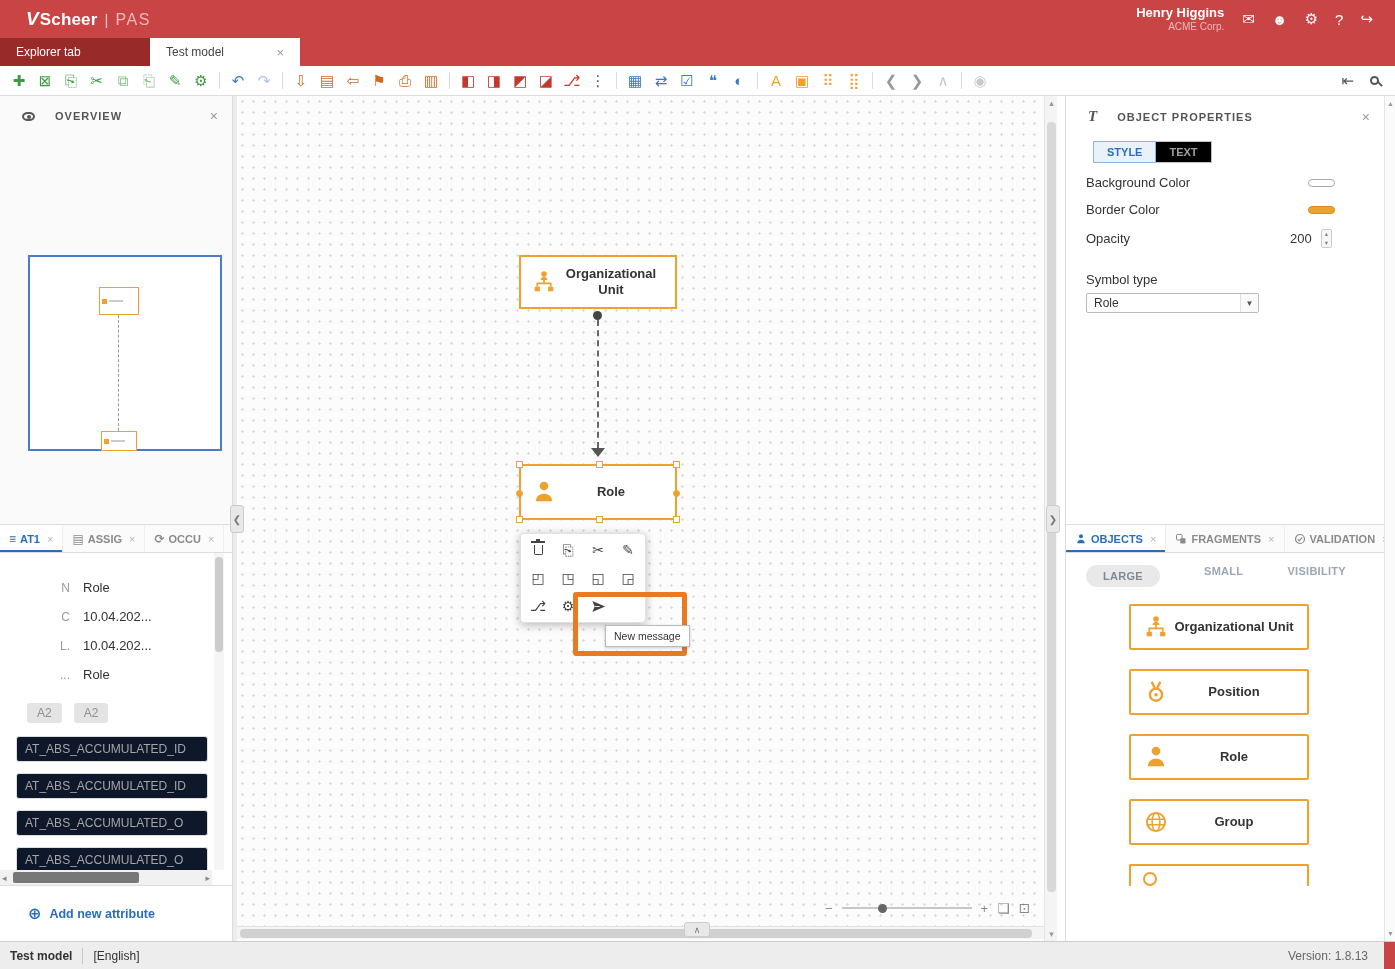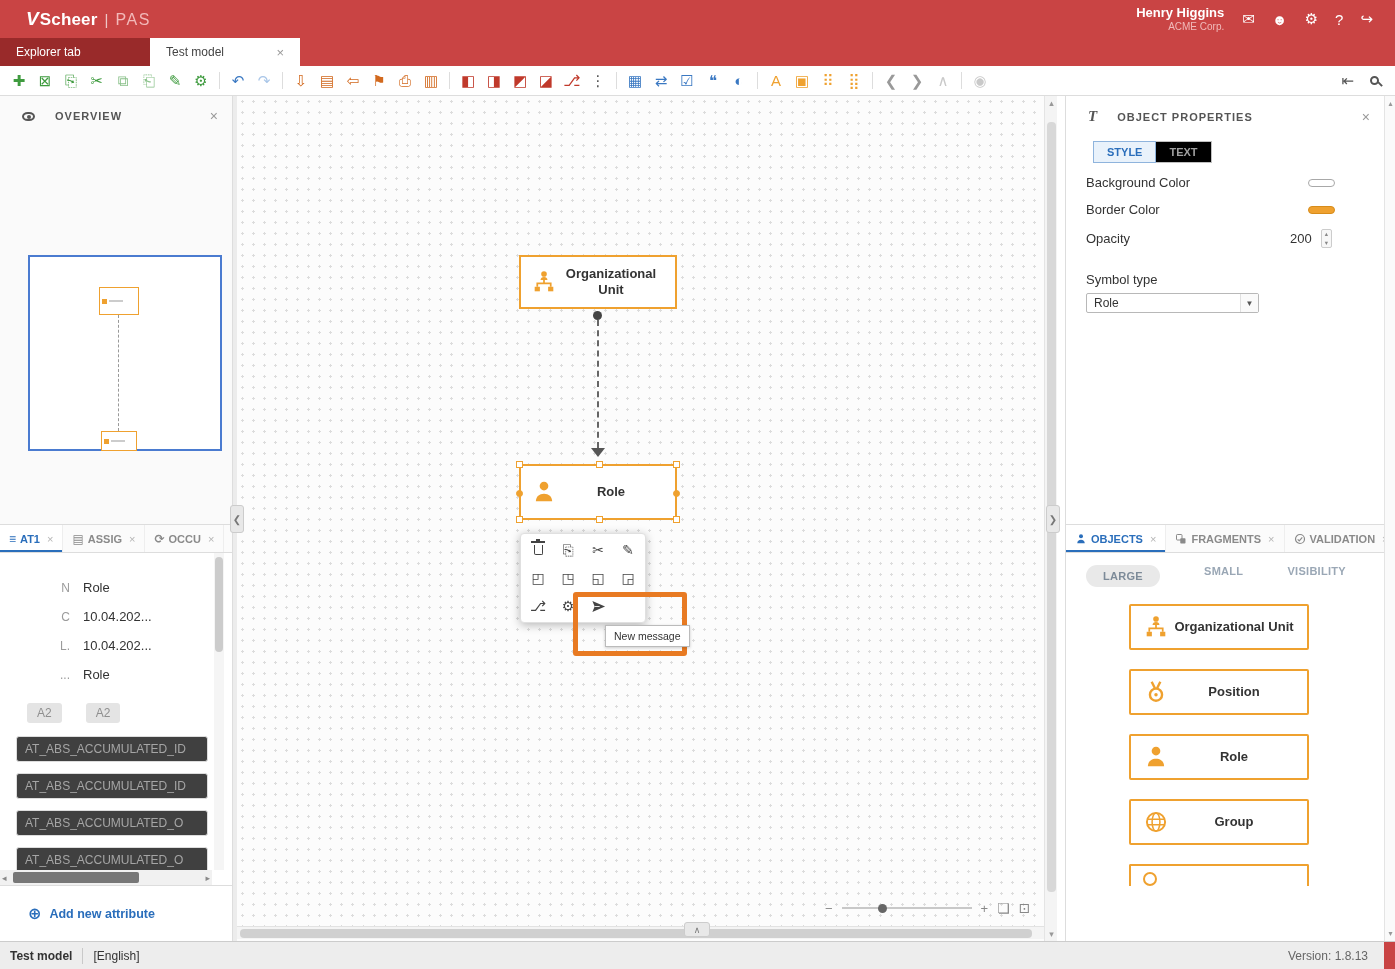--- a/index.html
+++ b/index.html
@@ -64,24 +64,24 @@
   #mini-node-1{left:69px;top:30px;width:40px;height:28px}
   #mini-node-2{left:71px;top:174px;width:36px;height:20px}
   #mini-dash{position:absolute;left:88px;top:58px;height:116px;border-left:1px dashed #999}
 
   
   #attr-panel{position:absolute;left:0;top:525px;width:233px;height:416px;background:#fff;border-right:1px solid #ddd}
   #attr-list{position:absolute;left:0;top:28px;width:212px;height:317px;overflow:hidden;padding-top:20px}
   .kv-row{display:flex;align-items:center;padding:7px 0;cursor:pointer}
   .kv-key{width:70px;text-align:right;color:#9b9b9b;font-size:12px;flex-shrink:0}
   .kv-val{margin-left:13px;color:#333;font-size:13px;white-space:nowrap;overflow:hidden}
-  #attr-badges{display:flex;gap:24px;margin:14px 0 0 27px}
+  #attr-badges{display:flex;gap:12px;margin:14px 0 0 27px}
   .badge{background:#e4e4e4;border-radius:3px;color:#8f8f8f;font-size:12px;padding:3px 10px;cursor:pointer}
   #attr-fields{margin:13px 4px 0 16px}
-  .field-pill{background:#404040;border:1px solid #ddd;border-radius:3px;color:#a5a5a5;font-size:12px;padding:5px 8px;margin-bottom:11px;white-space:nowrap;overflow:hidden;cursor:pointer}
+  .field-pill{background:#0f172a;border:1px solid #ddd;border-radius:3px;color:#a5a5a5;font-size:12px;padding:5px 8px;margin-bottom:11px;white-space:nowrap;overflow:hidden;cursor:pointer}
   #attr-vscroll{position:absolute;left:214px;top:28px;width:10px;height:317px;background:#f5f5f5}
   #attr-vscroll .thumb{position:absolute;left:1px;top:4px;width:8px;height:95px;background:#ccc;border-radius:4px;cursor:pointer}
   #attr-hscroll{position:absolute;left:0;top:345px;width:212px;height:15px;background:#f1f1f1;display:flex;align-items:center;justify-content:space-between;padding:0 2px}
   #attr-hscroll .sarr{color:#888;font-size:9px;cursor:pointer}
   #attr-hscroll .thumb{position:absolute;left:13px;top:2px;width:126px;height:11px;background:#777;border-radius:2px;cursor:pointer}
   #attr-footer{position:absolute;left:0;top:360px;width:232px;height:56px;border-top:1px solid #ddd;background:#fff;display:flex;align-items:center;padding-left:28px;gap:8px;cursor:pointer}
   #attr-footer .plus{color:var(--blue);font-size:16px;font-weight:bold}
   #attr-footer .lbl{color:var(--blue);font-weight:bold;font-size:12.5px}
 
   

